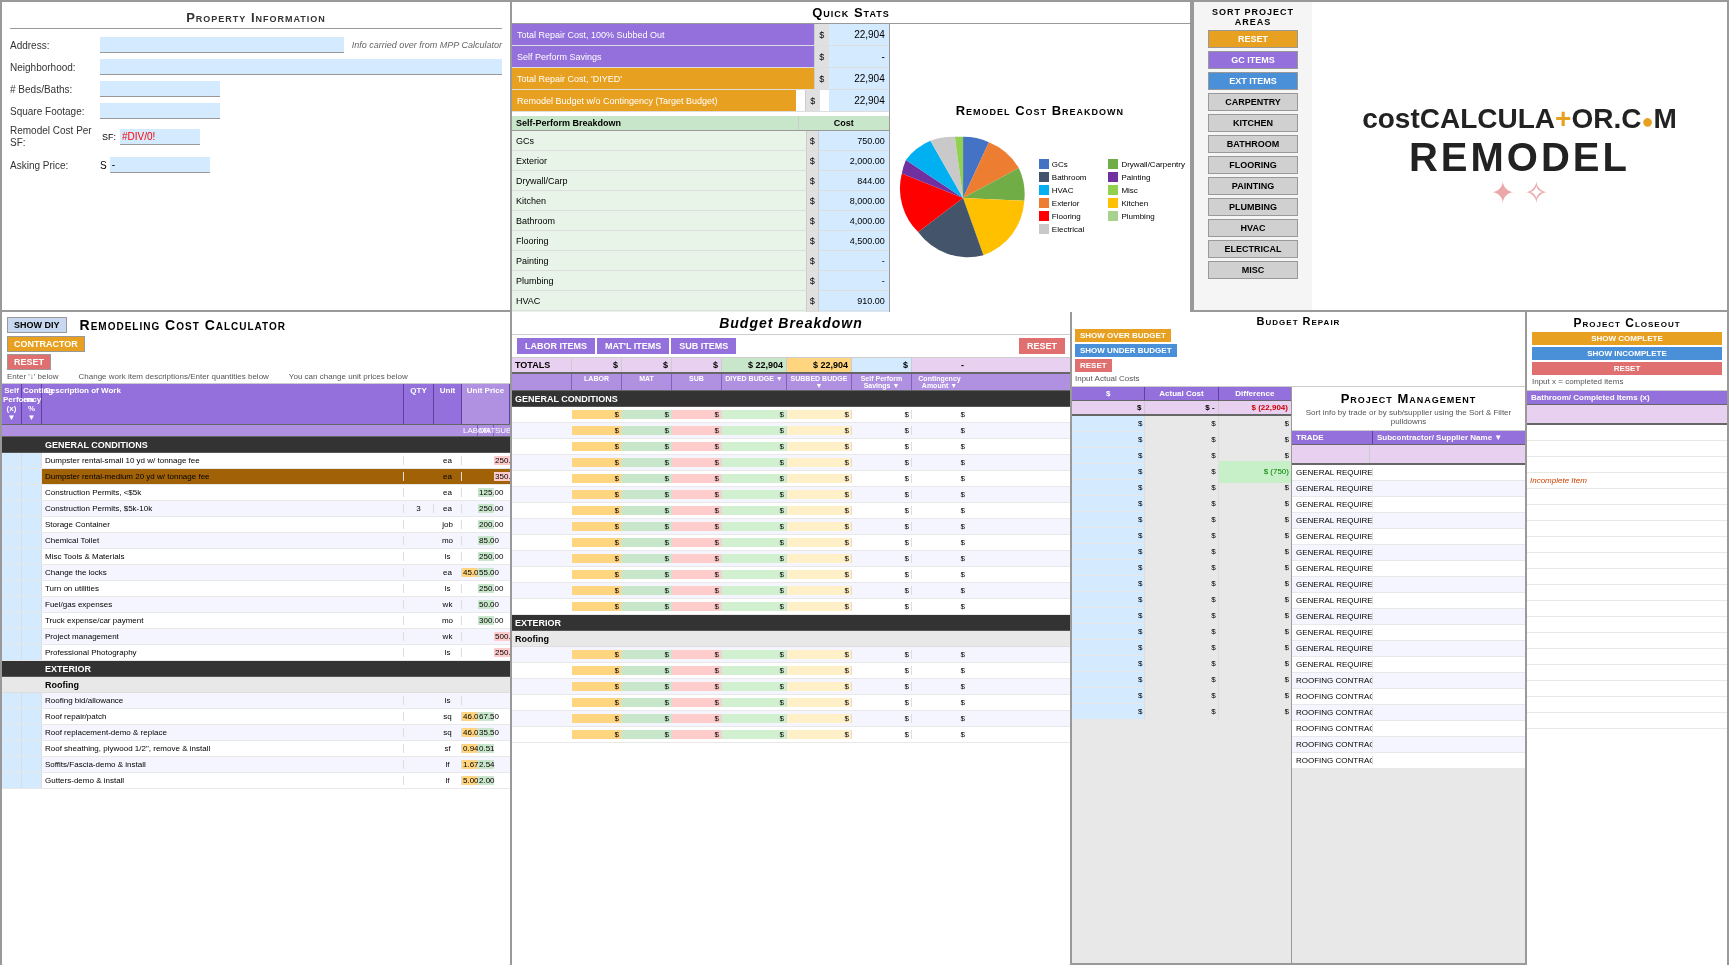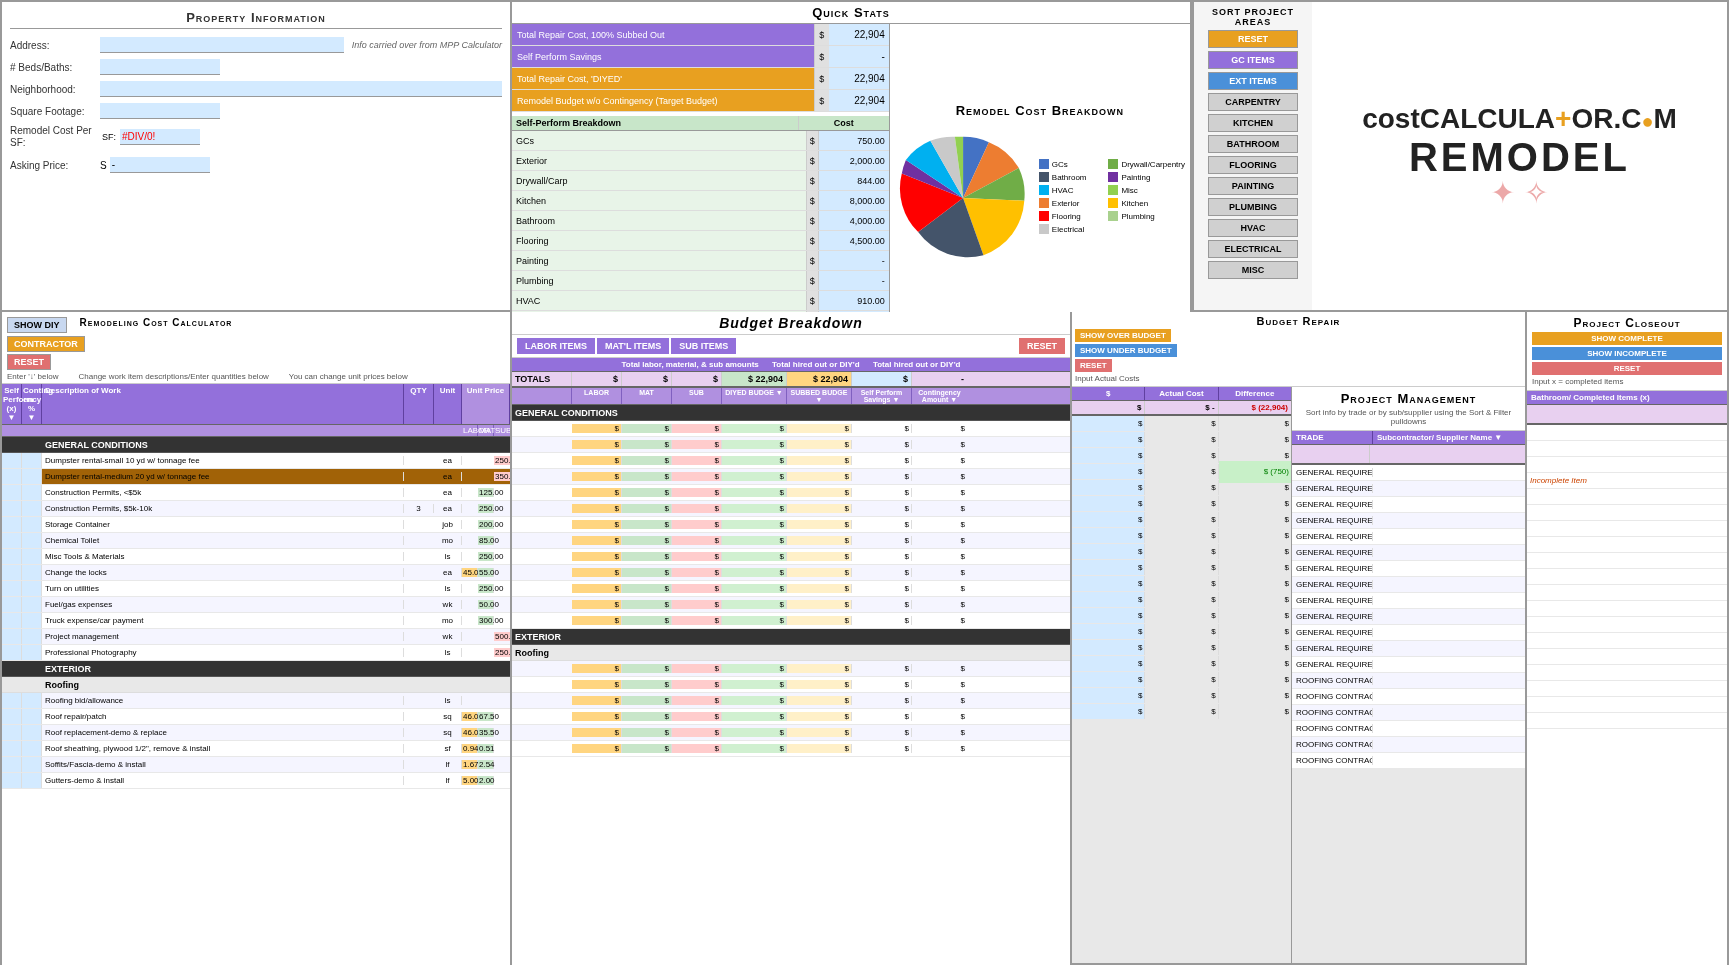--- a/index.html
+++ b/index.html
@@ -53,26 +53,26 @@
 
     <div class="property-info">
       <div class="section-title">Property Information</div>
 
       <div class="prop-row">
         <span class="prop-label">Address:</span>
         <input class="prop-input" type="text" value="" style="">
         <span class="prop-note">Info carried over from MPP Calculator</span>
       </div>
       <div class="prop-row">
+        <span class="prop-label">Neighborhood:</span>
+        <input class="prop-input" type="text" value="" style="">
+      </div>
+      <div class="prop-row">
         <span class="prop-label"># Beds/Baths:</span>
         <input class="prop-input" type="text" value="" style="max-width: 120px;">
-      </div>
-      <div class="prop-row">
-        <span class="prop-label">Neighborhood:</span>
-        <input class="prop-input" type="text" value="" style="">
       </div>
       <div class="prop-row">
         <span class="prop-label">Square Footage:</span>
         <input class="prop-input" type="text" value="" style="max-width: 120px;">
       </div>
       <div class="prop-row">
         <span class="prop-label" style="max-width:80px; line-height:1.2;">Remodel Cost Per SF:</span>
         <span style="font-size:9px; margin-left:2px;">SF:</span>
         <input class="prop-input" type="text" value="#DIV/0!" style="max-width: 80px; margin-left: 4px; color: red;">
       </div>
@@ -97,21 +97,21 @@
           <div style="display:flex; border-bottom:1px solid #ddd; height:22px; align-items:center;">
             <div style="flex:1; background:#9370db; color:#fff; font-size:9px; padding:0 5px; height:100%; display:flex; align-items:center;">Self Perform Savings</div>
             <div style="width:15px; background:#e0e0e0; text-align:center; font-size:9px; height:100%; display:flex; align-items:center; justify-content:center; border-left:1px solid #ccc;">$</div>
             <div style="width:60px; text-align:right; font-size:10px; padding:0 4px; background:#d3eaff; height:100%; display:flex; align-items:center; justify-content:flex-end;">-</div>
           </div>
           <div style="display:flex; border-bottom:1px solid #ddd; height:22px; align-items:center;">
             <div style="flex:1; background:#e8a020; color:#fff; font-size:9px; padding:0 5px; height:100%; display:flex; align-items:center;">Total Repair Cost, 'DIYED'</div>
             <div style="width:15px; background:#e0e0e0; text-align:center; font-size:9px; height:100%; display:flex; align-items:center; justify-content:center; border-left:1px solid #ccc;">$</div>
             <div style="width:60px; text-align:right; font-size:10px; padding:0 4px; background:#d3eaff; height:100%; display:flex; align-items:center; justify-content:flex-end;">22,904</div>
           </div>
-          <div style="display:flex; border-bottom:1px solid #ddd; height:22px; align-items:center;">
+          <div style="display:flex; border-bottom:1px solid #ddd; height:22px; align-items:center;gap:9px;">
             <div style="flex:1; background:#e8a020; color:#fff; font-size:9px; padding:0 5px; height:100%; display:flex; align-items:center;">Remodel Budget w/o Contingency (Target Budget)</div>
             <div style="width:15px; background:#e0e0e0; text-align:center; font-size:9px; height:100%; display:flex; align-items:center; justify-content:center; border-left:1px solid #ccc;">$</div>
             <div style="width:60px; text-align:right; font-size:10px; padding:0 4px; background:#d3eaff; height:100%; display:flex; align-items:center; justify-content:flex-end;">22,904</div>
           </div>
 
           <div style="display:flex; border-bottom:1px solid #999; margin-top:4px;">
             <div style="flex:1; font-size:9px; font-weight:bold; padding:2px 4px; background:#c8e6c9; border-right:1px solid #ccc;">Self-Perform Breakdown</div>
             <div style="width:90px; font-size:9px; font-weight:bold; padding:2px 4px; background:#c8e6c9; text-align:center;">Cost</div>
           </div>
 
@@ -282,21 +282,21 @@
     </div>
 
   </div>
 
   <div class="bottom-section">
 
     <div class="rcc-section">
       <div style="background:#fff; padding:5px 5px 2px 5px; border-bottom:1px solid #ccc;">
         <div style="display:flex; gap:3px; margin-bottom:3px;">
           <button class="ctrl-btn" style="background:#c8d8f0;">SHOW DIY</button>
-          <span style="font-size:10px; font-weight:bold; font-variant:small-caps; letter-spacing:1px; margin-left:10px;">Remodeling Cost Calculator</span>
+          <span style="font-size:14px; font-weight:bold; font-variant:small-caps; letter-spacing:1px; margin-left:10px;">Remodeling Cost Calculator</span>
         </div>
         <div style="display:flex; gap:3px;">
           <button class="ctrl-btn orange">CONTRACTOR</button>
         </div>
         <div style="display:flex; gap:3px; margin-top:2px;">
           <button class="ctrl-btn reset">RESET</button>
         </div>
         <div style="display:flex; font-size:8px; color:#555; margin-top:2px; gap:20px;">
           <span>Enter '↓' below</span>
           <span>Change work item descriptions/Enter quantities below</span>
@@ -552,23 +552,20 @@
         <span style="font-size:14px; font-weight:bold; font-style:italic; letter-spacing:1px;">Budget Breakdown</span>
       </div>
 
       <div style="display:flex; gap:2px; padding:3px 5px; background:#fff; border-bottom:1px solid #ccc;">
         <button style="background:#9370db; color:#fff; border:none; padding:3px 8px; font-size:9px; font-weight:bold; cursor:pointer;">LABOR ITEMS</button>
         <button style="background:#9370db; color:#fff; border:none; padding:3px 8px; font-size:9px; font-weight:bold; cursor:pointer;">MAT'L ITEMS</button>
         <button style="background:#9370db; color:#fff; border:none; padding:3px 8px; font-size:9px; font-weight:bold; cursor:pointer;">SUB ITEMS</button>
         <button style="background:#e07070; color:#fff; border:none; padding:3px 8px; font-size:9px; font-weight:bold; cursor:pointer; margin-left:auto;">RESET</button>
       </div>
 
-      <div style="font-size:8px; text-align:center; background:#9370db; color:#fff; padding:2px; border-bottom:1px solid #666; font-weight:bold;">
-        Total labor, material, &amp; sub amounts&nbsp;&nbsp;&nbsp;&nbsp;&nbsp;&nbsp;Total hired out or DIY'd&nbsp;&nbsp;&nbsp;&nbsp;&nbsp;&nbsp;Total hired out or DIY'd
-      </div>
 
       <div style="display:flex; background:#e8d0f0; border-bottom:2px solid #666; font-size:9px; font-weight:bold;">
         <div style="width:60px; padding:2px 3px; border-right:1px solid #ccc; font-weight:bold;">TOTALS</div>
         <div style="width:50px; padding:2px 3px; border-right:1px solid #ccc; text-align:right;">$</div>
         <div style="width:50px; padding:2px 3px; border-right:1px solid #ccc; text-align:right;">$</div>
         <div style="width:50px; padding:2px 3px; border-right:1px solid #ccc; text-align:right;">$</div>
         <div style="width:65px; padding:2px 3px; border-right:1px solid #ccc; text-align:right; background:#c8e6c9;">$ 22,904</div>
         <div style="width:65px; padding:2px 3px; border-right:1px solid #ccc; text-align:right; background:#ffd580;">$ 22,904</div>
         <div style="width:60px; padding:2px 3px; border-right:1px solid #ccc; text-align:right; background:#d3eaff;">$</div>
         <div style="width:55px; padding:2px 3px; text-align:right; background:#e8d0f0;">-</div>

